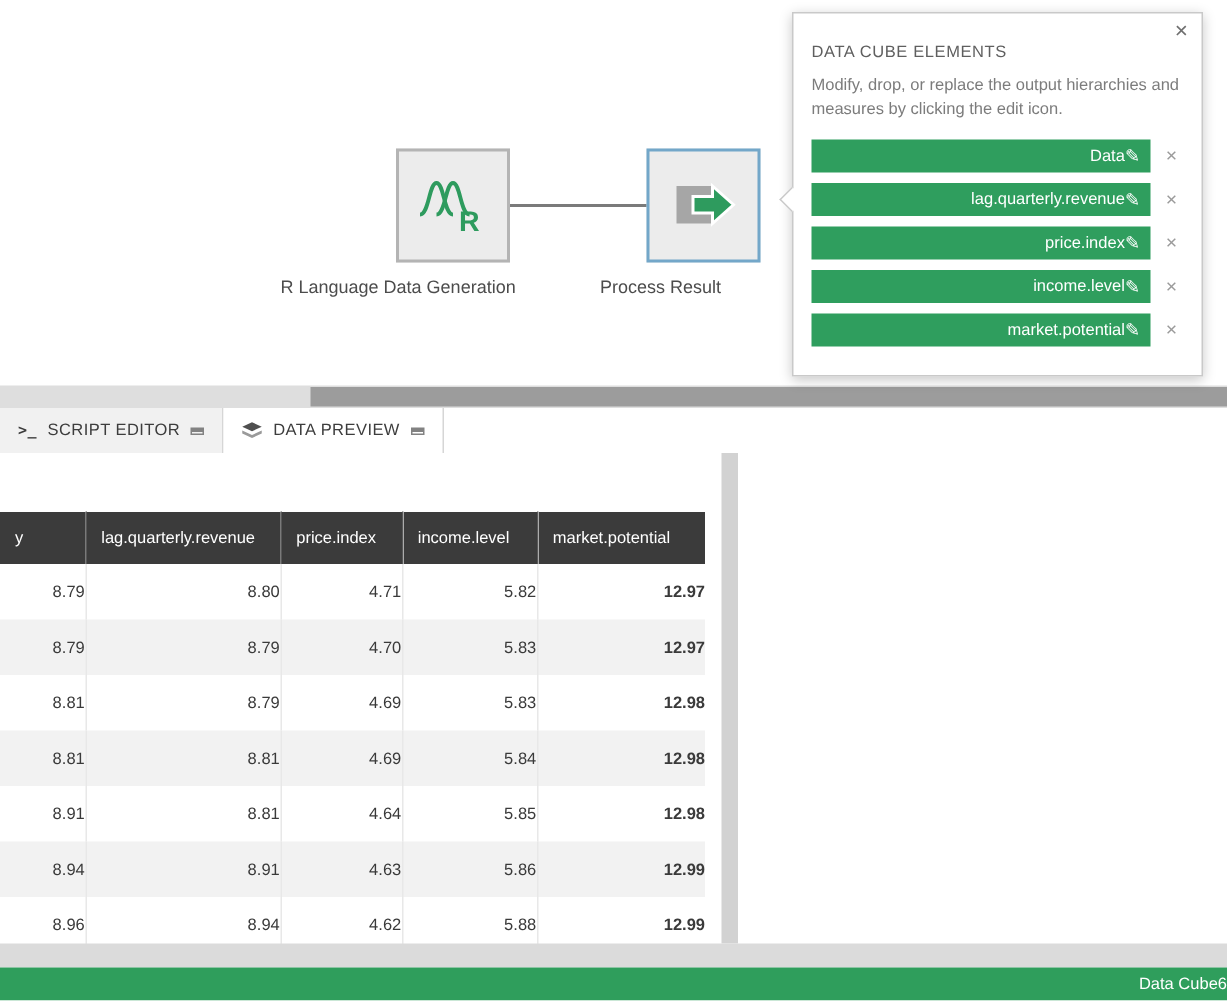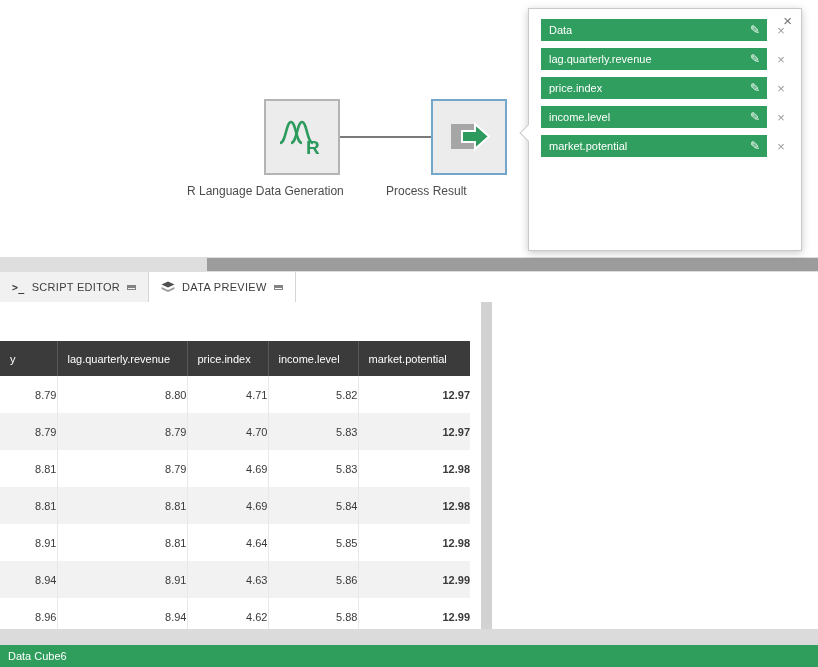--- a/index.html
+++ b/index.html
@@ -8,33 +8,33 @@
 
   
   .canvas { position:absolute; left:0; top:0; width:818px; height:257px; background:#fff; }
   .node { position:absolute; top:99px; width:76px; height:76px; background:#ececec;
           border:2px solid #b4b4b4; display:flex; align-items:center; justify-content:center; cursor:pointer; }
   #node-r { left:264px; }
   #node-process { left:431px; border-color:#73a7c9; }
   .connector { position:absolute; left:338px; top:136px; width:95px; height:2px; background:#7a7a7a; }
   .node-label { position:absolute; top:184px; font-size:12px; color:#4c4c4c; }
   .label-r { left:187px; width:230px; }
-  .label-process { left:386px; width:130px; }
+  .label-process { left:400px; width:130px; }
 
   
   .popup-pointer { position:absolute; left:522px; top:127px; width:12px; height:12px; background:#fff;
                    border-left:1px solid #c9c9c9; border-bottom:1px solid #c9c9c9; transform:rotate(45deg); z-index:6; }
   .popup { position:absolute; left:528px; top:8px; width:274px; height:243px; background:#fff;
            border:1px solid #c9c9c9; box-shadow:0 2px 8px rgba(0,0,0,.22); padding:10px 12px; z-index:5; }
   .popup-close { position:absolute; top:4px; right:9px; font-size:15px; color:#707070; cursor:pointer; line-height:1; }
   .popup-title { margin:10px 0 9px; font-size:11px; color:#5f5f5f; letter-spacing:.4px; }
   .popup-desc { font-size:11px; color:#7c7c7c; line-height:1.45; margin-bottom:11px; }
   .cube-item { display:flex; align-items:center; height:22px; margin-bottom:7px; }
   .cube-bar { flex:1; height:22px; background:#2f9e5e; display:flex; align-items:center;
-              padding:0 7px 0 8px; cursor:pointer; }
+              padding:0 7px 0 8px; cursor:pointer;text-align:right; }
   .cube-label { flex:1; color:#fff; font-size:11px; }
   .edit-icon { color:#fff; font-size:12px; cursor:pointer; }
   .remove-btn { width:16px; margin-left:6px; text-align:center; color:#9a9a9a; font-size:13px; cursor:pointer; }
 
   
   .h-scroll { position:absolute; left:0; top:257px; width:818px; height:15px; background:#dedede; }
   .h-thumb { position:absolute; left:207px; top:1px; width:611px; height:13px; background:#9c9c9c; }
 
   
   .tabbar { position:absolute; left:0; top:272px; width:818px; height:30px; background:#fff; display:flex; }
@@ -50,21 +50,21 @@
              height:35px; padding:0 0 0 10px; border-right:1px solid #585858; white-space:nowrap; overflow:hidden; }
   .grid th:last-child { border-right:none; }
   .grid td { font-size:11px; color:#3a3a3a; height:37px; padding:0 0 0 10px;
              border-right:1px solid #e8e8e8; background:#fff;text-align:right; }
   .grid td:last-child { border-right:none;font-weight:bold; }
   .grid tbody tr:nth-child(even) td { background:#f2f2f2; }
 
   .v-scroll { position:absolute; left:481px; top:302px; width:11px; height:327px; background:#d2d2d2; cursor:pointer; }
   .bottom-strip { position:absolute; left:0; top:629px; width:818px; height:16px; background:#dbdbdb; z-index:3; }
   .statusbar { position:absolute; left:0; top:645px; width:818px; height:22px; background:#2f9e5c;
-               color:#fff; font-size:11px; display:flex; align-items:center; padding-left:8px; z-index:4; }
+               color:#fff; font-size:11px; display:flex; align-items:center; padding-left:8px; z-index:4;justify-content:flex-end; }
 </style>
 </head>
 <body>
 
 <div id="app">
 
   <div class="canvas">
     <div class="connector"></div>
 
     <div class="node" id="node-r">
@@ -81,20 +81,22 @@
         <rect x="5" y="8" width="24" height="25" fill="#a6a6a6"></rect>
         <polygon points="16,15 29,15 29,8 43,20.5 29,33 29,26 16,26" fill="#2e9b5e" stroke="#ffffff" stroke-width="2"></polygon>
       </svg>
     </div>
     <div class="node-label label-process">Process Result</div>
   </div>
 
   <div class="popup-pointer"></div>
   <div class="popup">
     <span class="popup-close">×</span>
+    <div class="popup-title">DATA CUBE ELEMENTS</div>
+    <div class="popup-desc">Modify, drop, or replace the output hierarchies and measures by clicking the edit icon.</div>
 
     <div class="cube-item">
       <div class="cube-bar">
         <span class="cube-label">Data</span>
         <span class="edit-icon">✎</span>
       </div>
       <span class="remove-btn">×</span>
     </div>
 
     <div class="cube-item">

